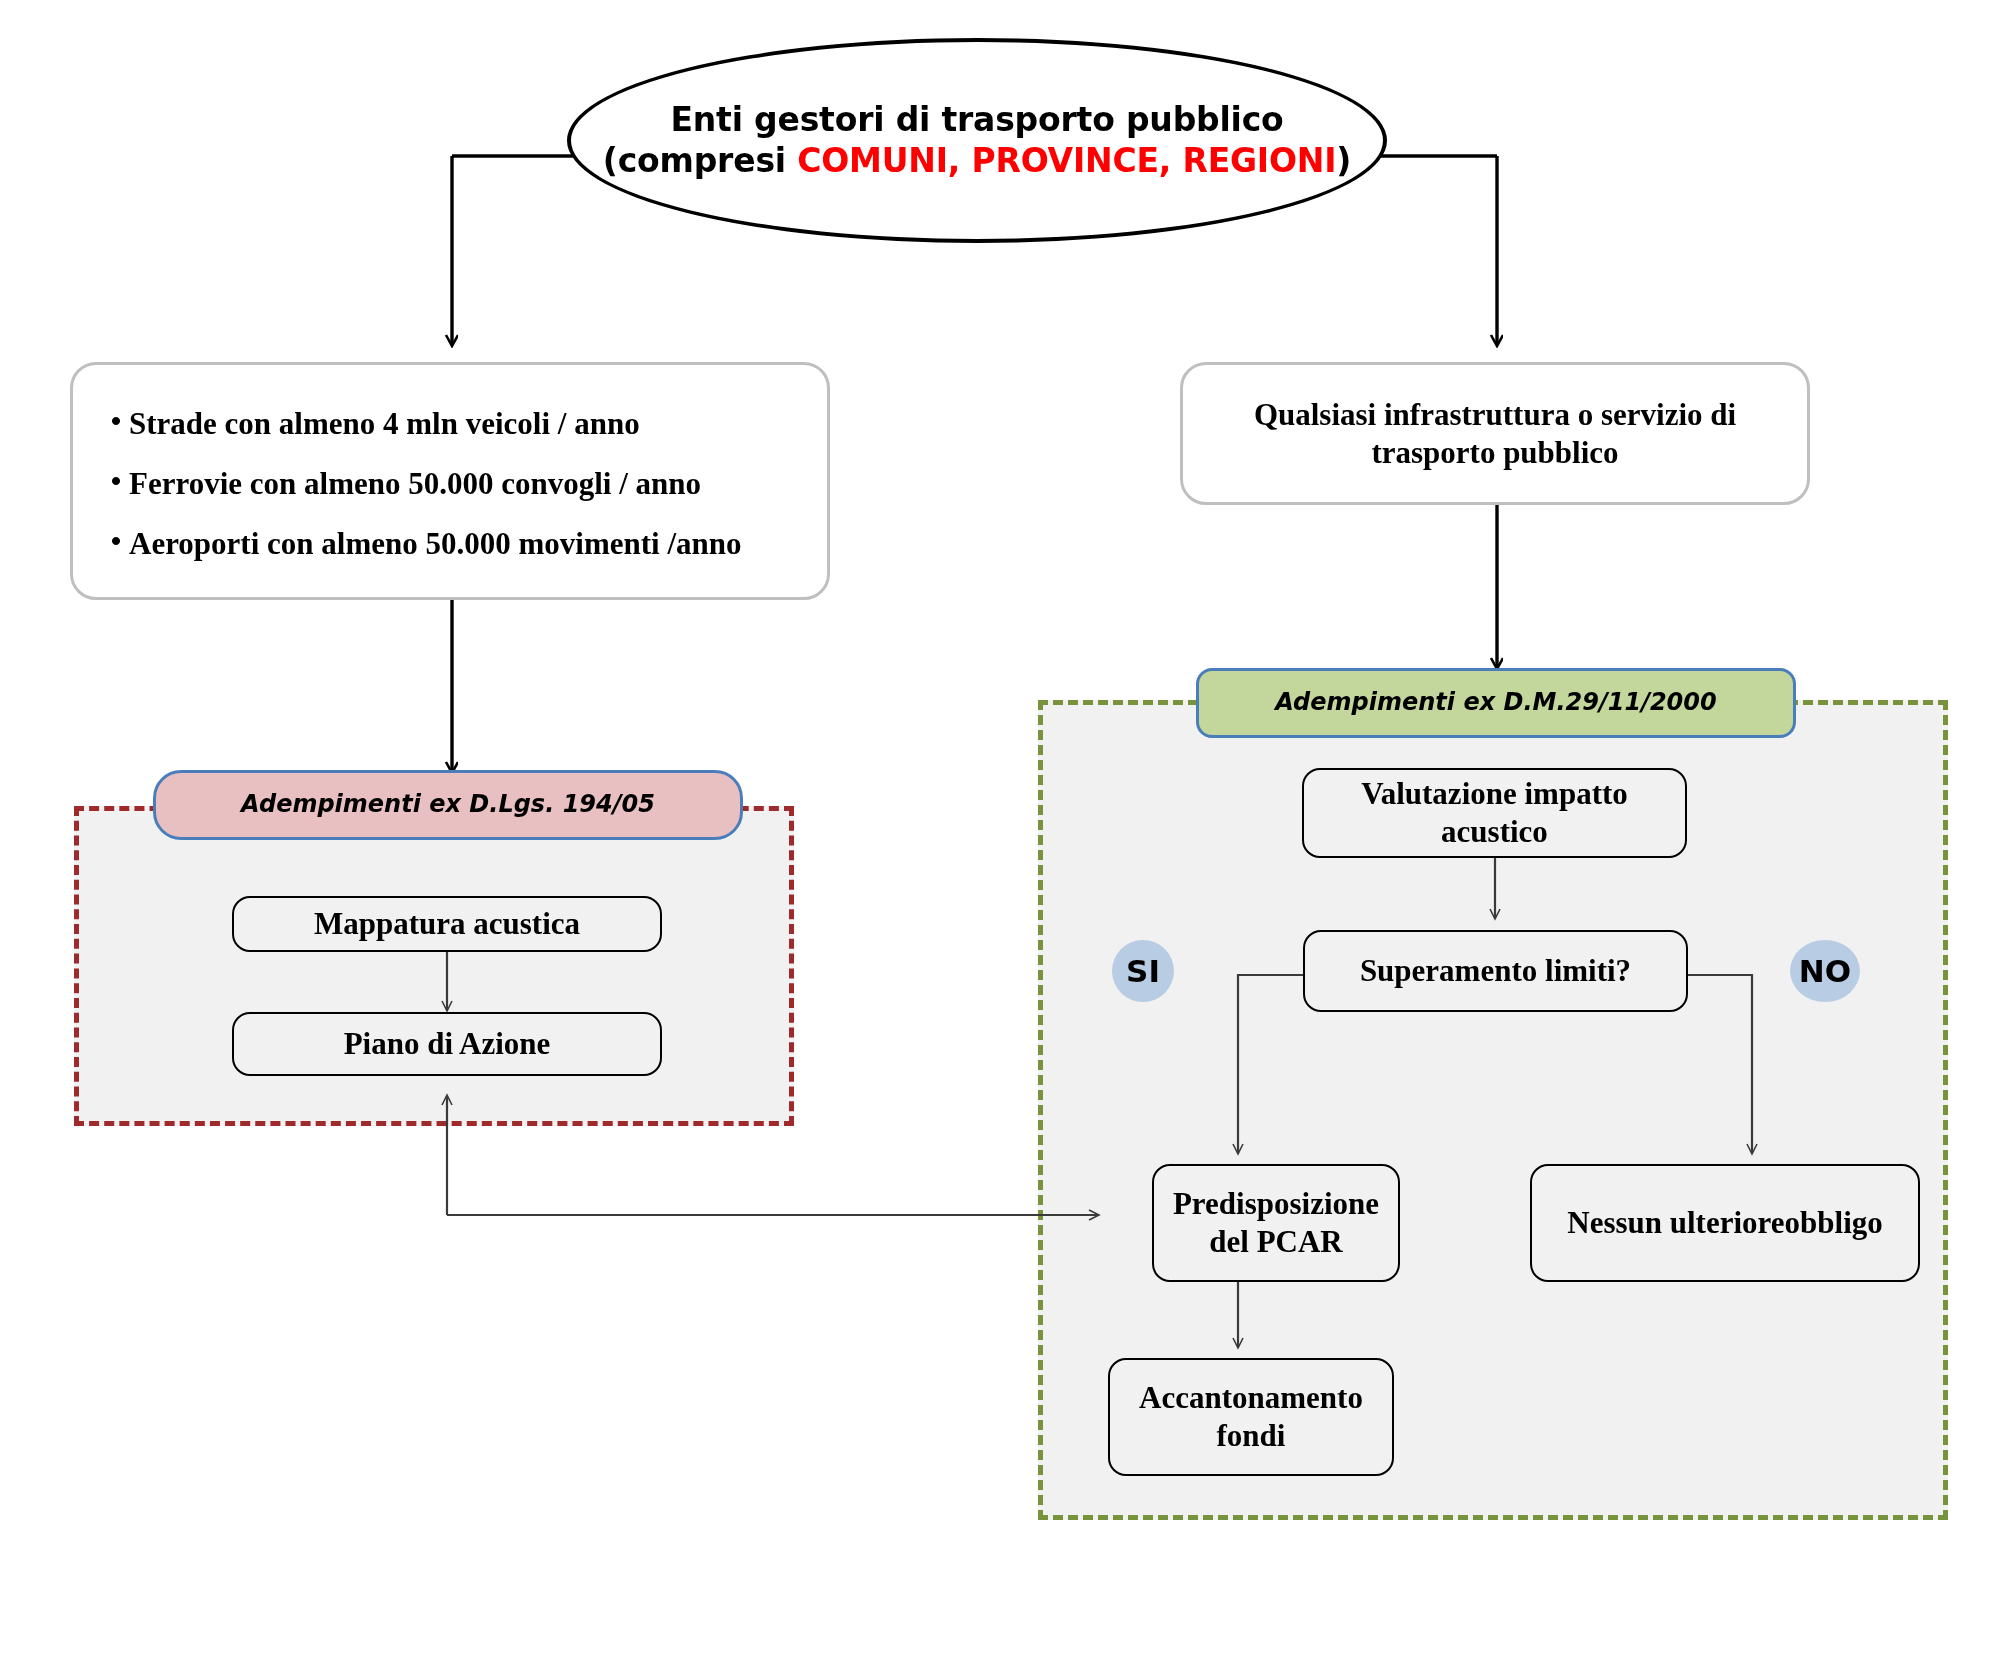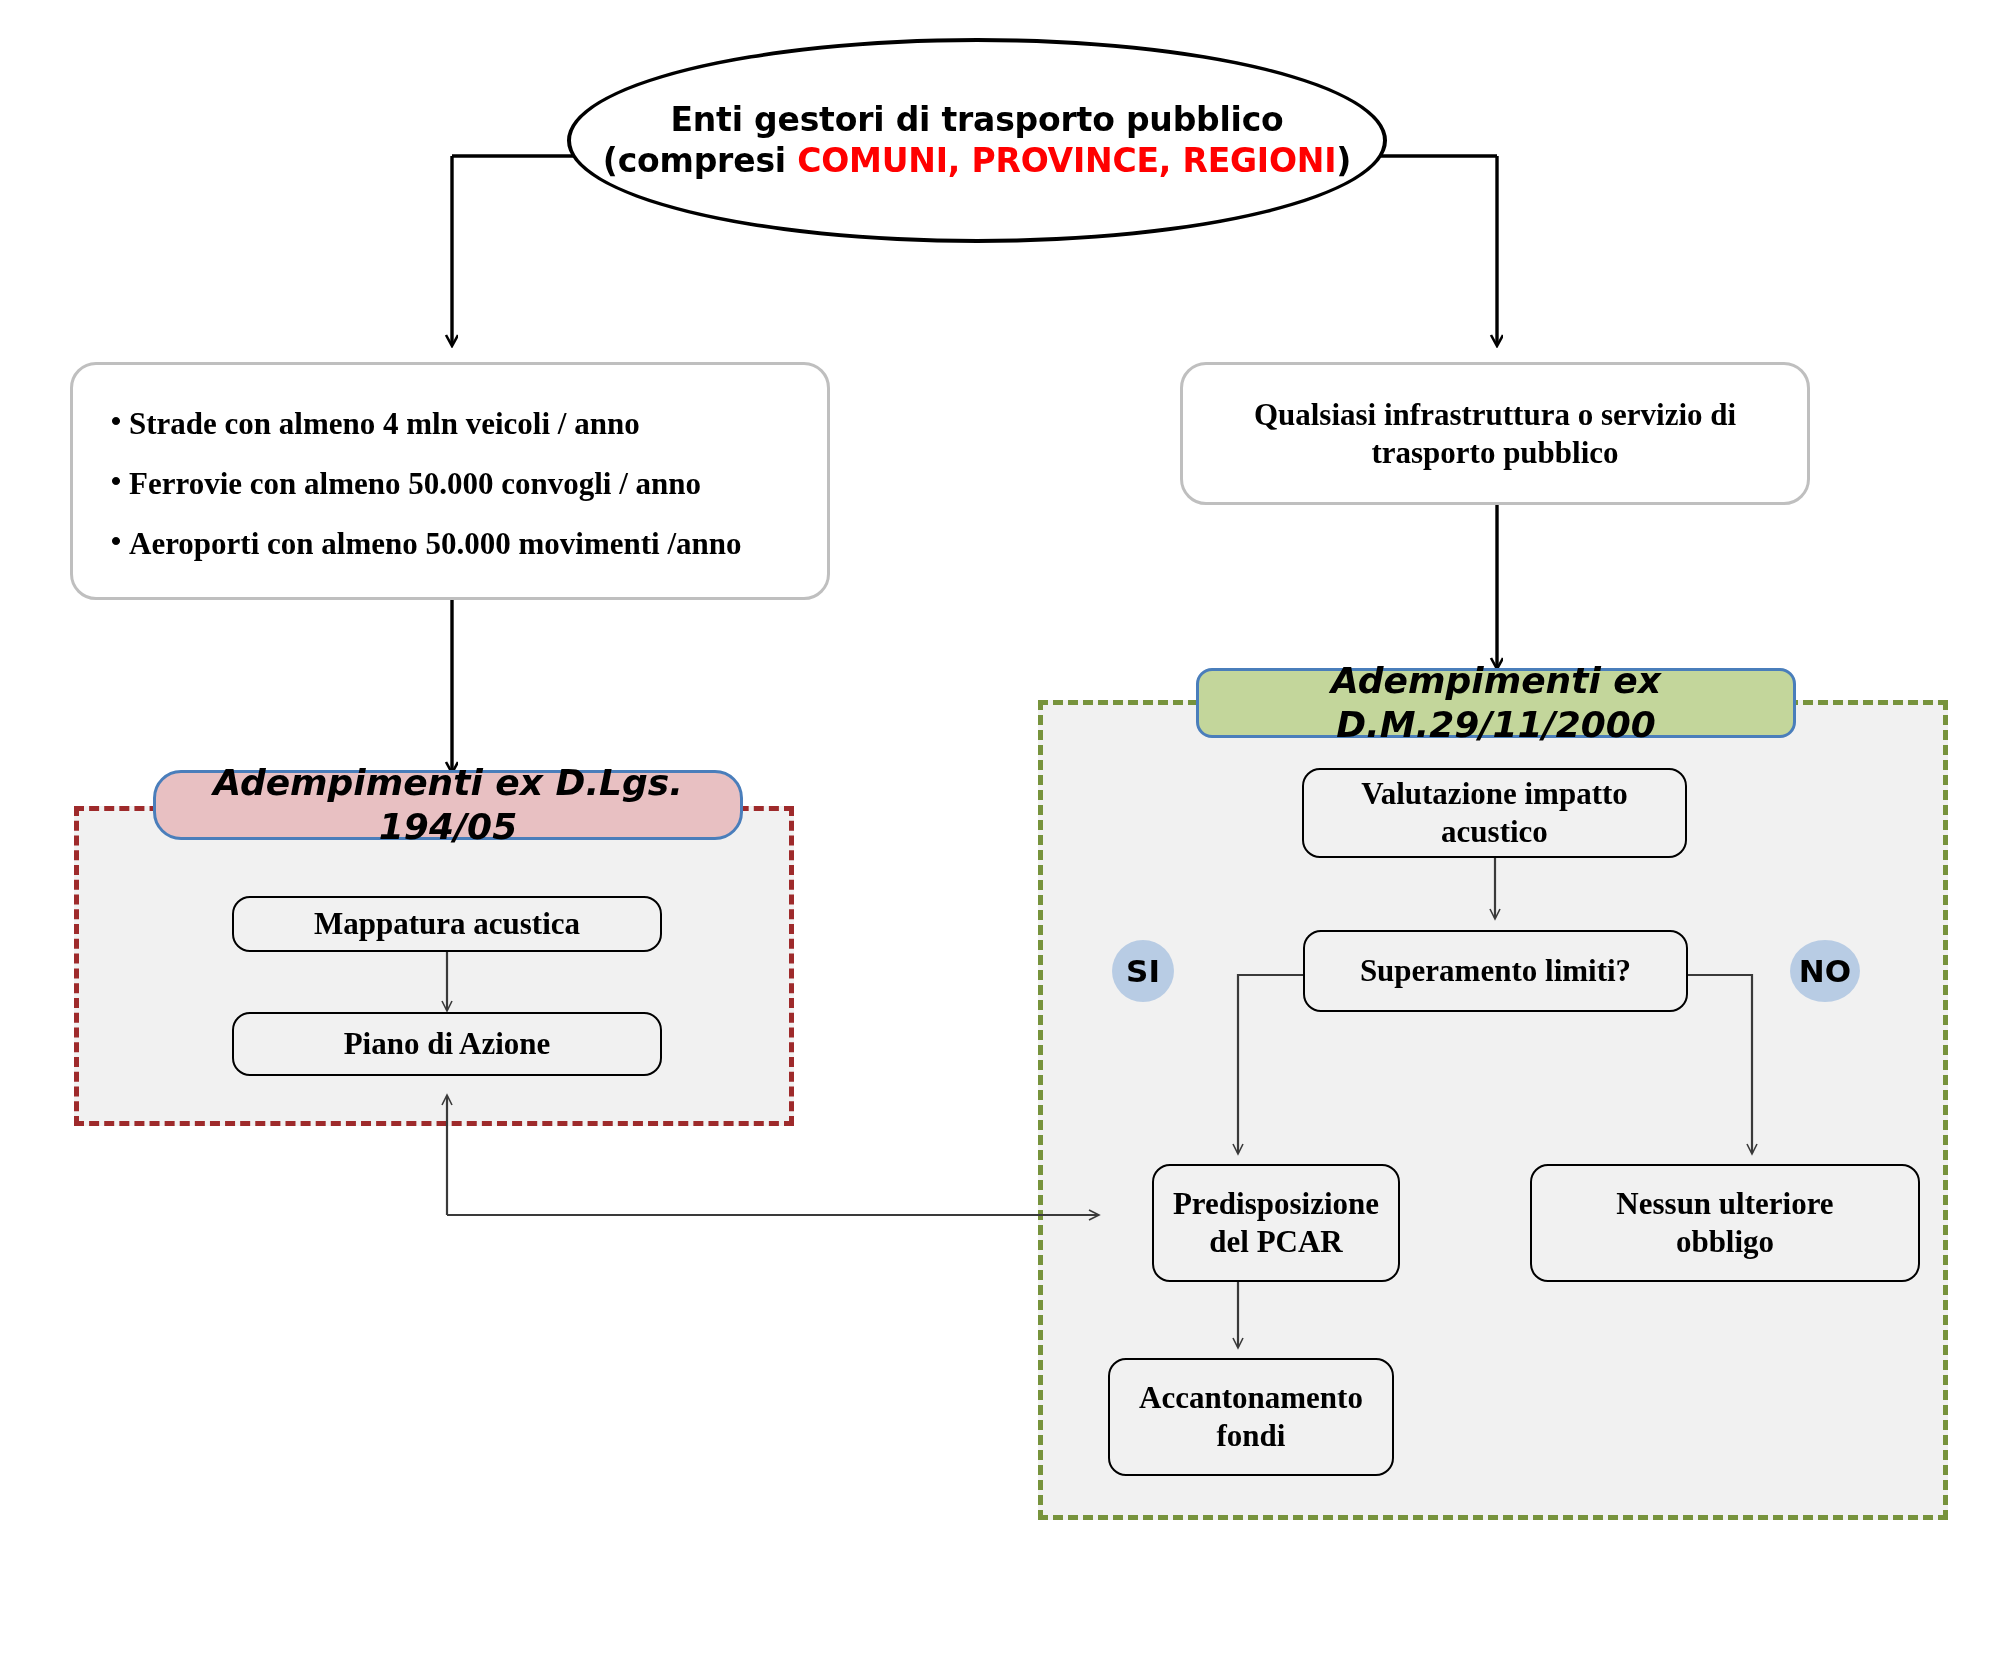--- a/index.html
+++ b/index.html
@@ -80,21 +80,21 @@
     text-align: left;
   }
 
   
   .banner {
     border: 3px solid #4a7ebb;
     border-radius: 16px;
     font-family: "DejaVu Sans", sans-serif;
     font-style: italic;
     font-weight: bold;
-    font-size: 36px;
+    font-size: 24px;
     color: #000000;
     z-index: 6;
   }
   .banner.pink  { background: #e8c0c2; border-radius: 28px; }
   .banner.green { background: #c3d69b; }
 
   
   .region {
     position: absolute;
     box-sizing: border-box;
@@ -226,21 +226,21 @@
 
   <div class="chip" style="left:1112px; top:940px; width:62px; height:62px;">SI</div>
 
   <div class="chip" style="left:1790px; top:940px; width:70px; height:62px;">NO</div>
 
   <div class="node proc" style="left:1152px; top:1164px; width:248px; height:118px; flex-direction:column;">
     <div>Predisposizione</div>
     <div>del PCAR</div>
   </div>
 
-  <div class="node proc" style="left:1530px; top:1164px; width:390px; height:118px; flex-direction:column;">
+  <div class="node proc" style="left:1530px; top:1164px; width:390px; height:118px; flex-direction:row;">
     <div>Nessun ulteriore</div>
     <div>obbligo</div>
   </div>
 
   <div class="node proc" style="left:1108px; top:1358px; width:286px; height:118px; flex-direction:column;">
     <div>Accantonamento</div>
     <div>fondi</div>
   </div>
 
 </div>

